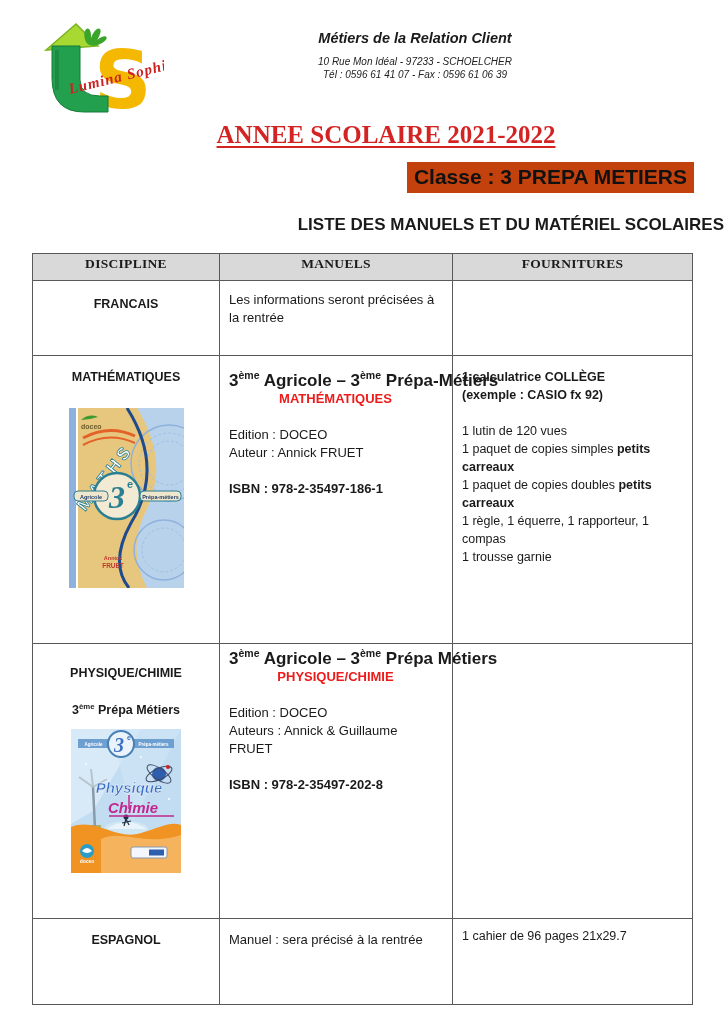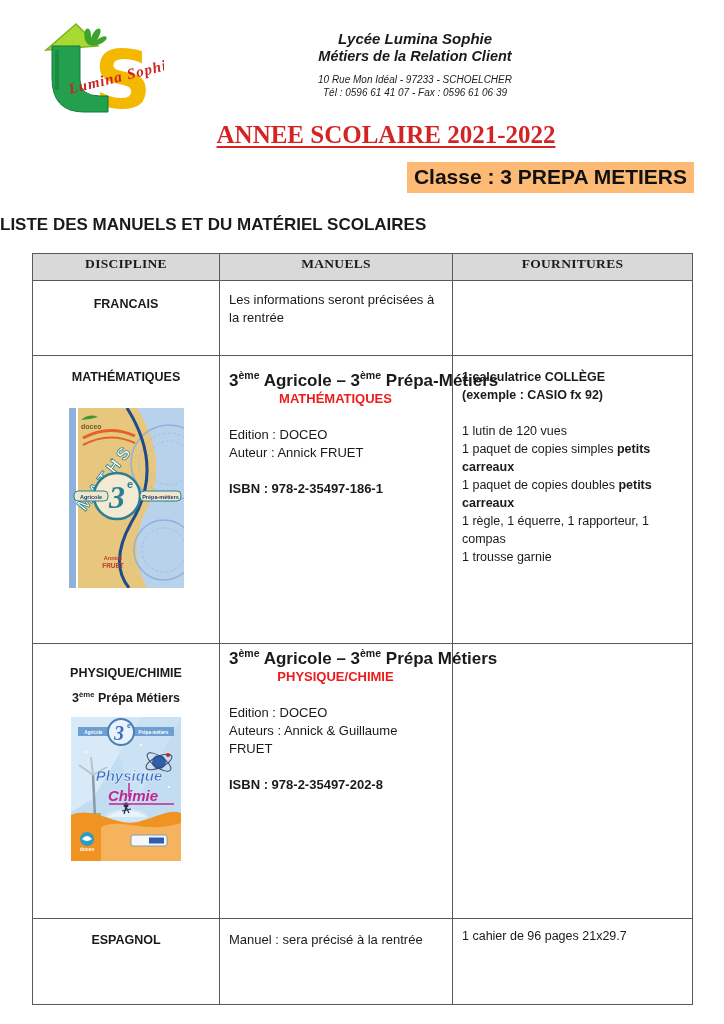--- a/index.html
+++ b/index.html
@@ -13,64 +13,63 @@
   .school-block { position:absolute; left:255px; top:30px; width:320px; text-align:center; }
   .school-name { font-size:15px; font-weight:bold; font-style:italic; line-height:18px; }
   .school-dept { font-size:14.5px; font-weight:bold; font-style:italic; line-height:17px; margin-bottom:8px; }
   .school-line { font-size:10px; font-style:italic; color:#222; line-height:13px; }
   .doc-title {
     position:absolute; top:121px; left:46px; width:680px; text-align:center;
     font-family:"Liberation Serif", serif; font-size:25px; font-weight:bold;
     color:#d42323; text-decoration:underline; text-decoration-thickness:2px; text-underline-offset:3px;
   }
   .classe-badge {
-    position:absolute; top:162px; right:30px; background:#fdba74;
+    position:absolute; top:162px; right:30px; background:#c2410c;
     font-size:21px; font-weight:bold; padding:3px 7px 4px 7px; color:#111;
   }
-  .subtitle { position:absolute; top:215px; left:0; width:724px; text-align:left;
+  .subtitle { position:absolute; top:215px; left:0; width:724px; text-align:right;
     font-size:17px; font-weight:bold; }
   
   table.booklist { position:absolute; top:253px; left:32px; width:660px;
     border-collapse:collapse; table-layout:fixed; }
   .booklist col.c1 { width:187px; } .booklist col.c2 { width:233px; } .booklist col.c3 { width:240px; }
   .booklist th, .booklist td { border:1px solid #595959; vertical-align:top; }
   .booklist thead th {
     background:#d9d9d9; font-family:"Liberation Serif", serif;
     font-size:13.5px; font-weight:bold; height:22px; padding:2px 0; letter-spacing:0.3px;
   }
   tr.r1 td { height:58px; } tr.r2 td { height:62px; } tr.r3 td { height:273px; }
   tr.r4 td { height:252px; } tr.r5 td { height:71px; }
   .cell-disc { text-align:center; font-weight:bold; font-size:12.5px; padding:16px 4px 0 4px; }
   .cell-man  { font-size:13px; line-height:18px; padding:10px 10px 0 9px; }
   .cell-four { font-size:12.5px; line-height:18px; padding:12px 10px 0 9px; }
   .man-title { text-align:left; font-weight:bold; font-size:17px; white-space:nowrap; }
   .man-subject { text-align:center; font-weight:bold; color:#ee1b1b; }
   .gap { height:18px; }
   .bold { font-weight:bold; }
   sup.eme { font-size:0.62em; vertical-align:super; font-weight:inherit; }
-  .disc-sub { margin-top:10px; }
+  .disc-sub { margin-top:22px; }
   .book-wrap { margin-top:24px; }
   .book-wrap-2 { margin-top:12px; }
 </style>
 </head>
 <body>
 
 <div class="page">
 
   <svg class="logo" width="128" height="98" viewBox="0 0 128 98">
     <polygon points="10,30 40,4 62,26" fill="#a8d832" stroke="#7ab520" stroke-width="1.5"></polygon>
     <path d="M50,22 C44,8 56,2 55,18 C60,4 70,6 61,20 C70,12 76,18 64,24 C58,27 52,26 50,22 Z" fill="#3aa52a"></path>
     <text x="58" y="88" font-family="DejaVu Sans, sans-serif" font-size="80" font-weight="bold" fill="#f5b800">S</text>
     <path d="M16,26 h28 v34 q0,16 20,16 h8 v16 h-24 q-32,0 -32,-34 Z" fill="#22a04e" stroke="#157a38" stroke-width="1"></path>
     <rect x="19" y="30" width="4" height="40" fill="#1b8a42"></rect>
     <text transform="translate(34,74) rotate(-14)" font-family="Liberation Serif, serif" font-style="italic" font-weight="bold" font-size="15" fill="#cc2222" letter-spacing="1">Lumina Sophie</text>
   </svg>
 
   <div class="school-block">
-    <div class="school-name">Lycée Lumina Sophie</div>
     <div class="school-dept">Métiers de la Relation Client</div>
     <div class="school-line">10 Rue Mon Idéal - 97233 - SCHOELCHER</div>
     <div class="school-line">Tél : 0596 61 41 07 -  Fax : 0596 61 06 39</div>
   </div>
 
   <div class="doc-title">ANNEE SCOLAIRE 2021-2022</div>
 
   <div class="classe-badge">Classe : 3 PREPA METIERS</div>
 
   <div class="subtitle">LISTE DES MANUELS ET DU MATÉRIEL SCOLAIRES</div>

